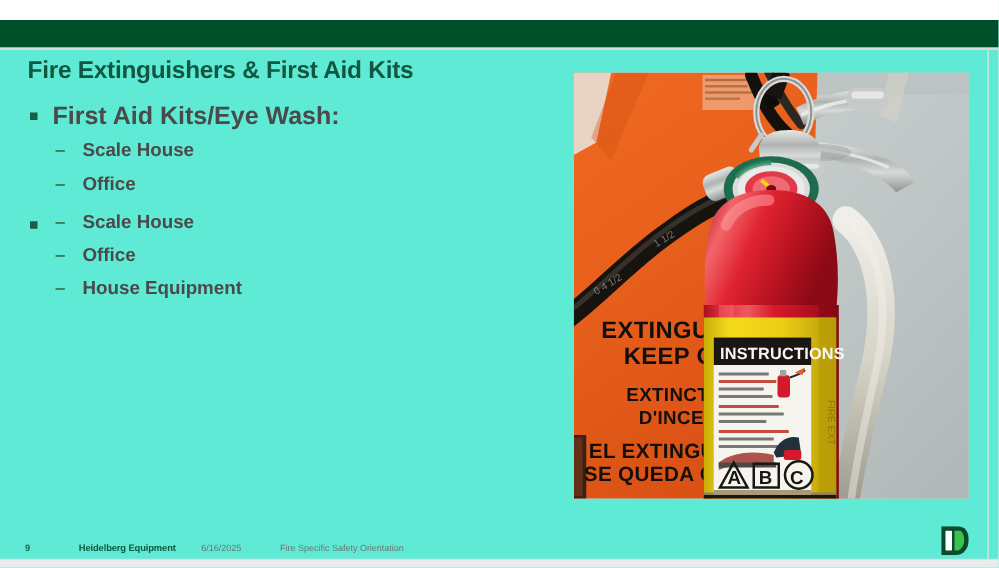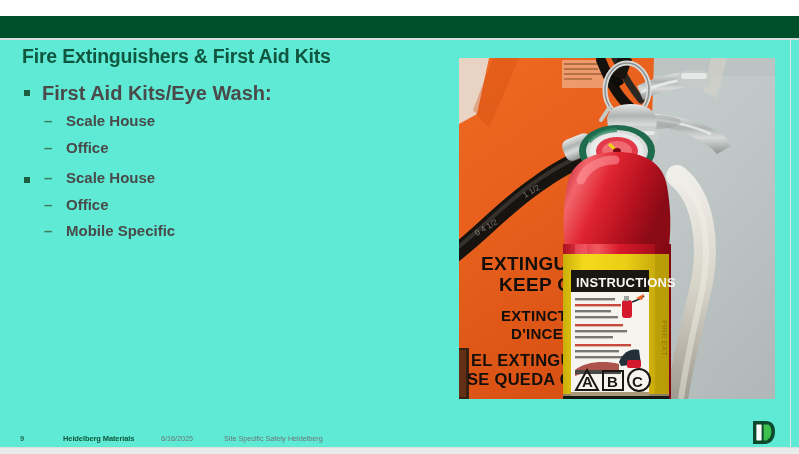--- a/index.html
+++ b/index.html
@@ -207,21 +207,21 @@
     <div class="lvl2">
       <span class="marker">–</span>
       <span>Scale House</span>
     </div>
     <div class="lvl2">
       <span class="marker">–</span>
       <span>Office</span>
     </div>
     <div class="lvl2">
       <span class="marker">–</span>
-      <span>Mobile Specific</span>
+      <span>House Equipment</span>
     </div>
 
   </div>
 
   <div class="photo">
     <svg width="316" height="341" viewBox="0 0 316 341" xmlns="http://www.w3.org/2000/svg">
       <defs>
         <linearGradient id="wallg" x1="0" y1="0" x2="1" y2="1">
           <stop offset="0%" stop-color="#CCD3D2"></stop>
           <stop offset="55%" stop-color="#C0C8C7"></stop>
@@ -402,23 +402,23 @@
 
         <text x="203" y="262" font-family="Liberation Sans, sans-serif" font-size="8" fill="#8A7505" transform="rotate(90 203 262)" opacity="0.9">FIRE EXT</text>
 
         <rect x="104" y="338" width="106" height="3" fill="#1A1713"></rect>
       </g>
     </svg>
   </div>
 
   <div class="footer">
     <span class="foot-num">9</span>
-    <span class="foot-brand">Heidelberg Materials</span>
+    <span class="foot-brand">Heidelberg Equipment</span>
     <span class="foot-date">6/16/2025</span>
-    <span class="foot-subject">Site Specific Safety Heidelberg</span>
+    <span class="foot-subject">Fire Specific Safety Orientation</span>
   </div>
 
   <div class="logo">
     <svg width="22" height="23" viewBox="0 0 22 23" xmlns="http://www.w3.org/2000/svg">
       <path d="M0,0 L13,0 C18.5,0 22,4 22,10.5 C22,17.5 18,23 11.5,23 L0,23 Z" fill="#0C4A2E"></path>
       <rect x="3.4" y="3.6" width="5.2" height="15.8" rx="0.6" fill="#FFFFFF"></rect>
       <path d="M10.6,3.6 L15.6,3.6 C17.6,5.6 18.4,8 18.4,10.8 C18.4,14.6 16.6,17.8 13.6,19.4 L10.6,19.4 Z" fill="#3DC14E"></path>
     </svg>
   </div>
 

